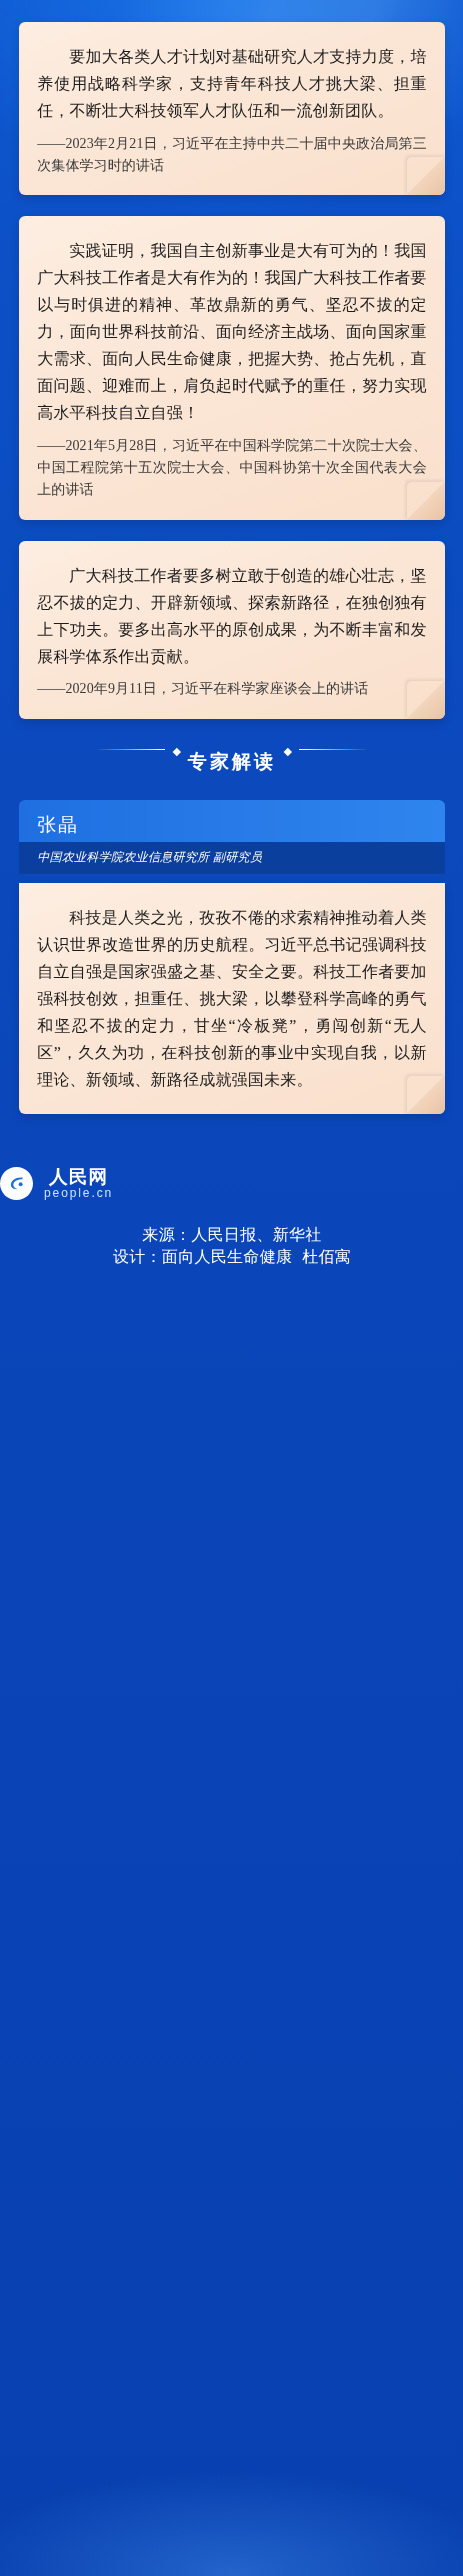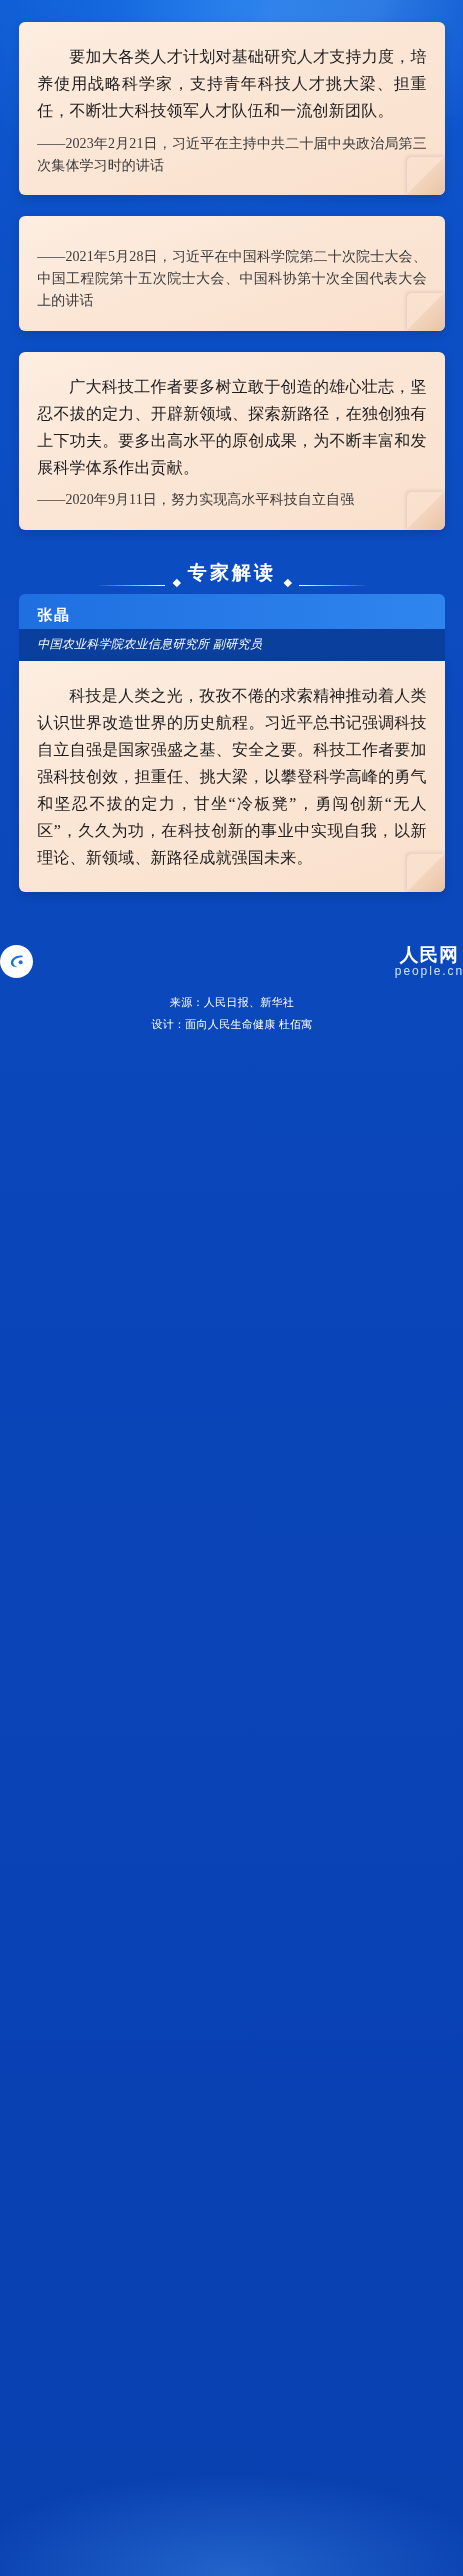--- a/index.html
+++ b/index.html
@@ -87,24 +87,24 @@
     line-height: 22px;
     color: #3a3a3a;
     text-align: justify;
     letter-spacing: 0.1px;
     font-family: "Liberation Serif", serif;
   }
 
   
   .section-head {
     display: flex;
-    align-items: flex-end;
+    align-items: flex-start;
     justify-content: center;
     gap: 8.7px;
-    margin: 30px 0 8px 0;
+    margin: 30px 0 25px 0;
   }
   .section-head .rule {
     width: 67px;
     height: 1.2px;
     background: linear-gradient(90deg, rgba(255,255,255,0.05), #ffffff);
   }
   .section-head .rule.right {
     background: linear-gradient(90deg, #ffffff, rgba(255,255,255,0.05));
   }
   .section-head .dia {
@@ -123,43 +123,44 @@
   }
 
   
   .expert-name-box {
     background: linear-gradient(90deg, #1f6fe0 0%, #2f85ee 100%);
     border-top-left-radius: 6.2px;
     border-top-right-radius: 6.2px;
     padding: 12.4px 18.6px 3.7px 18.6px;
   }
   .expert-name {
-    font-size: 15px;
-    color: #ffffff;
-    font-weight: bold;
+    font-size: 19px;
+    color: #ffffff;
+    font-weight: normal;
     letter-spacing: 1.9px;
     font-family: "Liberation Serif", serif;
   }
   .expert-title-bar {
     background: #0b3f9e;
     padding: 7.4px 18.6px;
     font-size: 12px;
     color: #ffffff;
     letter-spacing: 0.3px;
     font-family: "Liberation Sans", sans-serif;
     font-style: italic;
   }
   .expert-card {
     background: linear-gradient(160deg, #fdeee1 0%, #fbe6d6 45%, #f9e0cc 100%);
     border-bottom-left-radius: 6.2px;
     border-bottom-right-radius: 6.2px;
     padding: 21px 18.6px 21px 18.6px;
     box-shadow: 0 3.7px 10px rgba(0,0,0,0.14);
     position: relative;
     overflow: hidden;
+    margin-top: 9px;
   }
   .expert-card::after {
     content: "";
     position: absolute;
     right: 0;
     bottom: 0;
     width: 38px;
     height: 38px;
     background: linear-gradient(135deg, rgba(255,255,255,0) 48%, #f3d5bd 50%, #e8c3a4 100%);
     border-top-left-radius: 5px;
@@ -180,23 +181,23 @@
   .footer {
     position: relative;
     z-index: 3;
     margin-top: 53px;
     padding-bottom: 25px;
     text-align: center;
   }
   .logo-row {
     display: flex;
     align-items: center;
-    justify-content: space-between;
+    justify-content: flex-start;
     gap: 11px;
-    margin-bottom: 13px;
+    margin-bottom: 25px;
   }
   .logo-circle {
     width: 33px;
     height: 33px;
     border-radius: 50%;
     background: #ffffff;
     display: flex;
     align-items: center;
     justify-content: center;
   }
@@ -208,25 +209,25 @@
     line-height: 1.05;
     font-family: "Liberation Serif", serif;
   }
   .logo-text-sub {
     font-size: 12px;
     color: #cfe2ff;
     letter-spacing: 1.9px;
     font-family: "Liberation Sans", sans-serif;
   }
   .credits {
-    font-size: 11px;
+    font-size: 16px;
     line-height: 22px;
     color: #ffffff;
     letter-spacing: 0.3px;
-    font-family: Liberation Serif, serif;
+    font-family: Liberation Mono, monospace;
   }
   .credits div {
     margin: 0;
   }
   
   .bottom-glow {
     position: absolute;
     left: 50%;
     bottom: -99px;
     transform: translateX(-50%);
@@ -245,26 +246,27 @@
   <div class="top-swoosh2"></div>
 
   <div class="content">
 
     <div class="card">
       <p class="body">要加大各类人才计划对基础研究人才支持力度，培养使用战略科学家，支持青年科技人才挑大梁、担重任，不断壮大科技领军人才队伍和一流创新团队。</p>
       <p class="attrib">——2023年2月21日，习近平在主持中共二十届中央政治局第三次集体学习时的讲话</p>
     </div>
 
     <div class="card">
+      <p class="body">实践证明，我国自主创新事业是大有可为的！我国广大科技工作者是大有作为的！我国广大科技工作者要以与时俱进的精神、革故鼎新的勇气、坚忍不拔的定力，面向世界科技前沿、面向经济主战场、面向国家重大需求、面向人民生命健康，把握大势、抢占先机，直面问题、迎难而上，肩负起时代赋予的重任，努力实现高水平科技自立自强！</p>
       <p class="attrib">——2021年5月28日，习近平在中国科学院第二十次院士大会、中国工程院第十五次院士大会、中国科协第十次全国代表大会上的讲话</p>
     </div>
 
     <div class="card">
       <p class="body">广大科技工作者要多树立敢于创造的雄心壮志，坚忍不拔的定力、开辟新领域、探索新路径，在独创独有上下功夫。要多出高水平的原创成果，为不断丰富和发展科学体系作出贡献。</p>
-      <p class="attrib">——2020年9月11日，努力实现高水平科技自立自强</p>
+      <p class="attrib">——2020年9月11日，习近平在科学家座谈会上的讲话</p>
     </div>
 
     <div class="section-head">
       <span class="rule"></span>
       <span class="dia"></span>
       <span class="title">专家解读</span>
       <span class="dia"></span>
       <span class="rule right"></span>
     </div>
 

